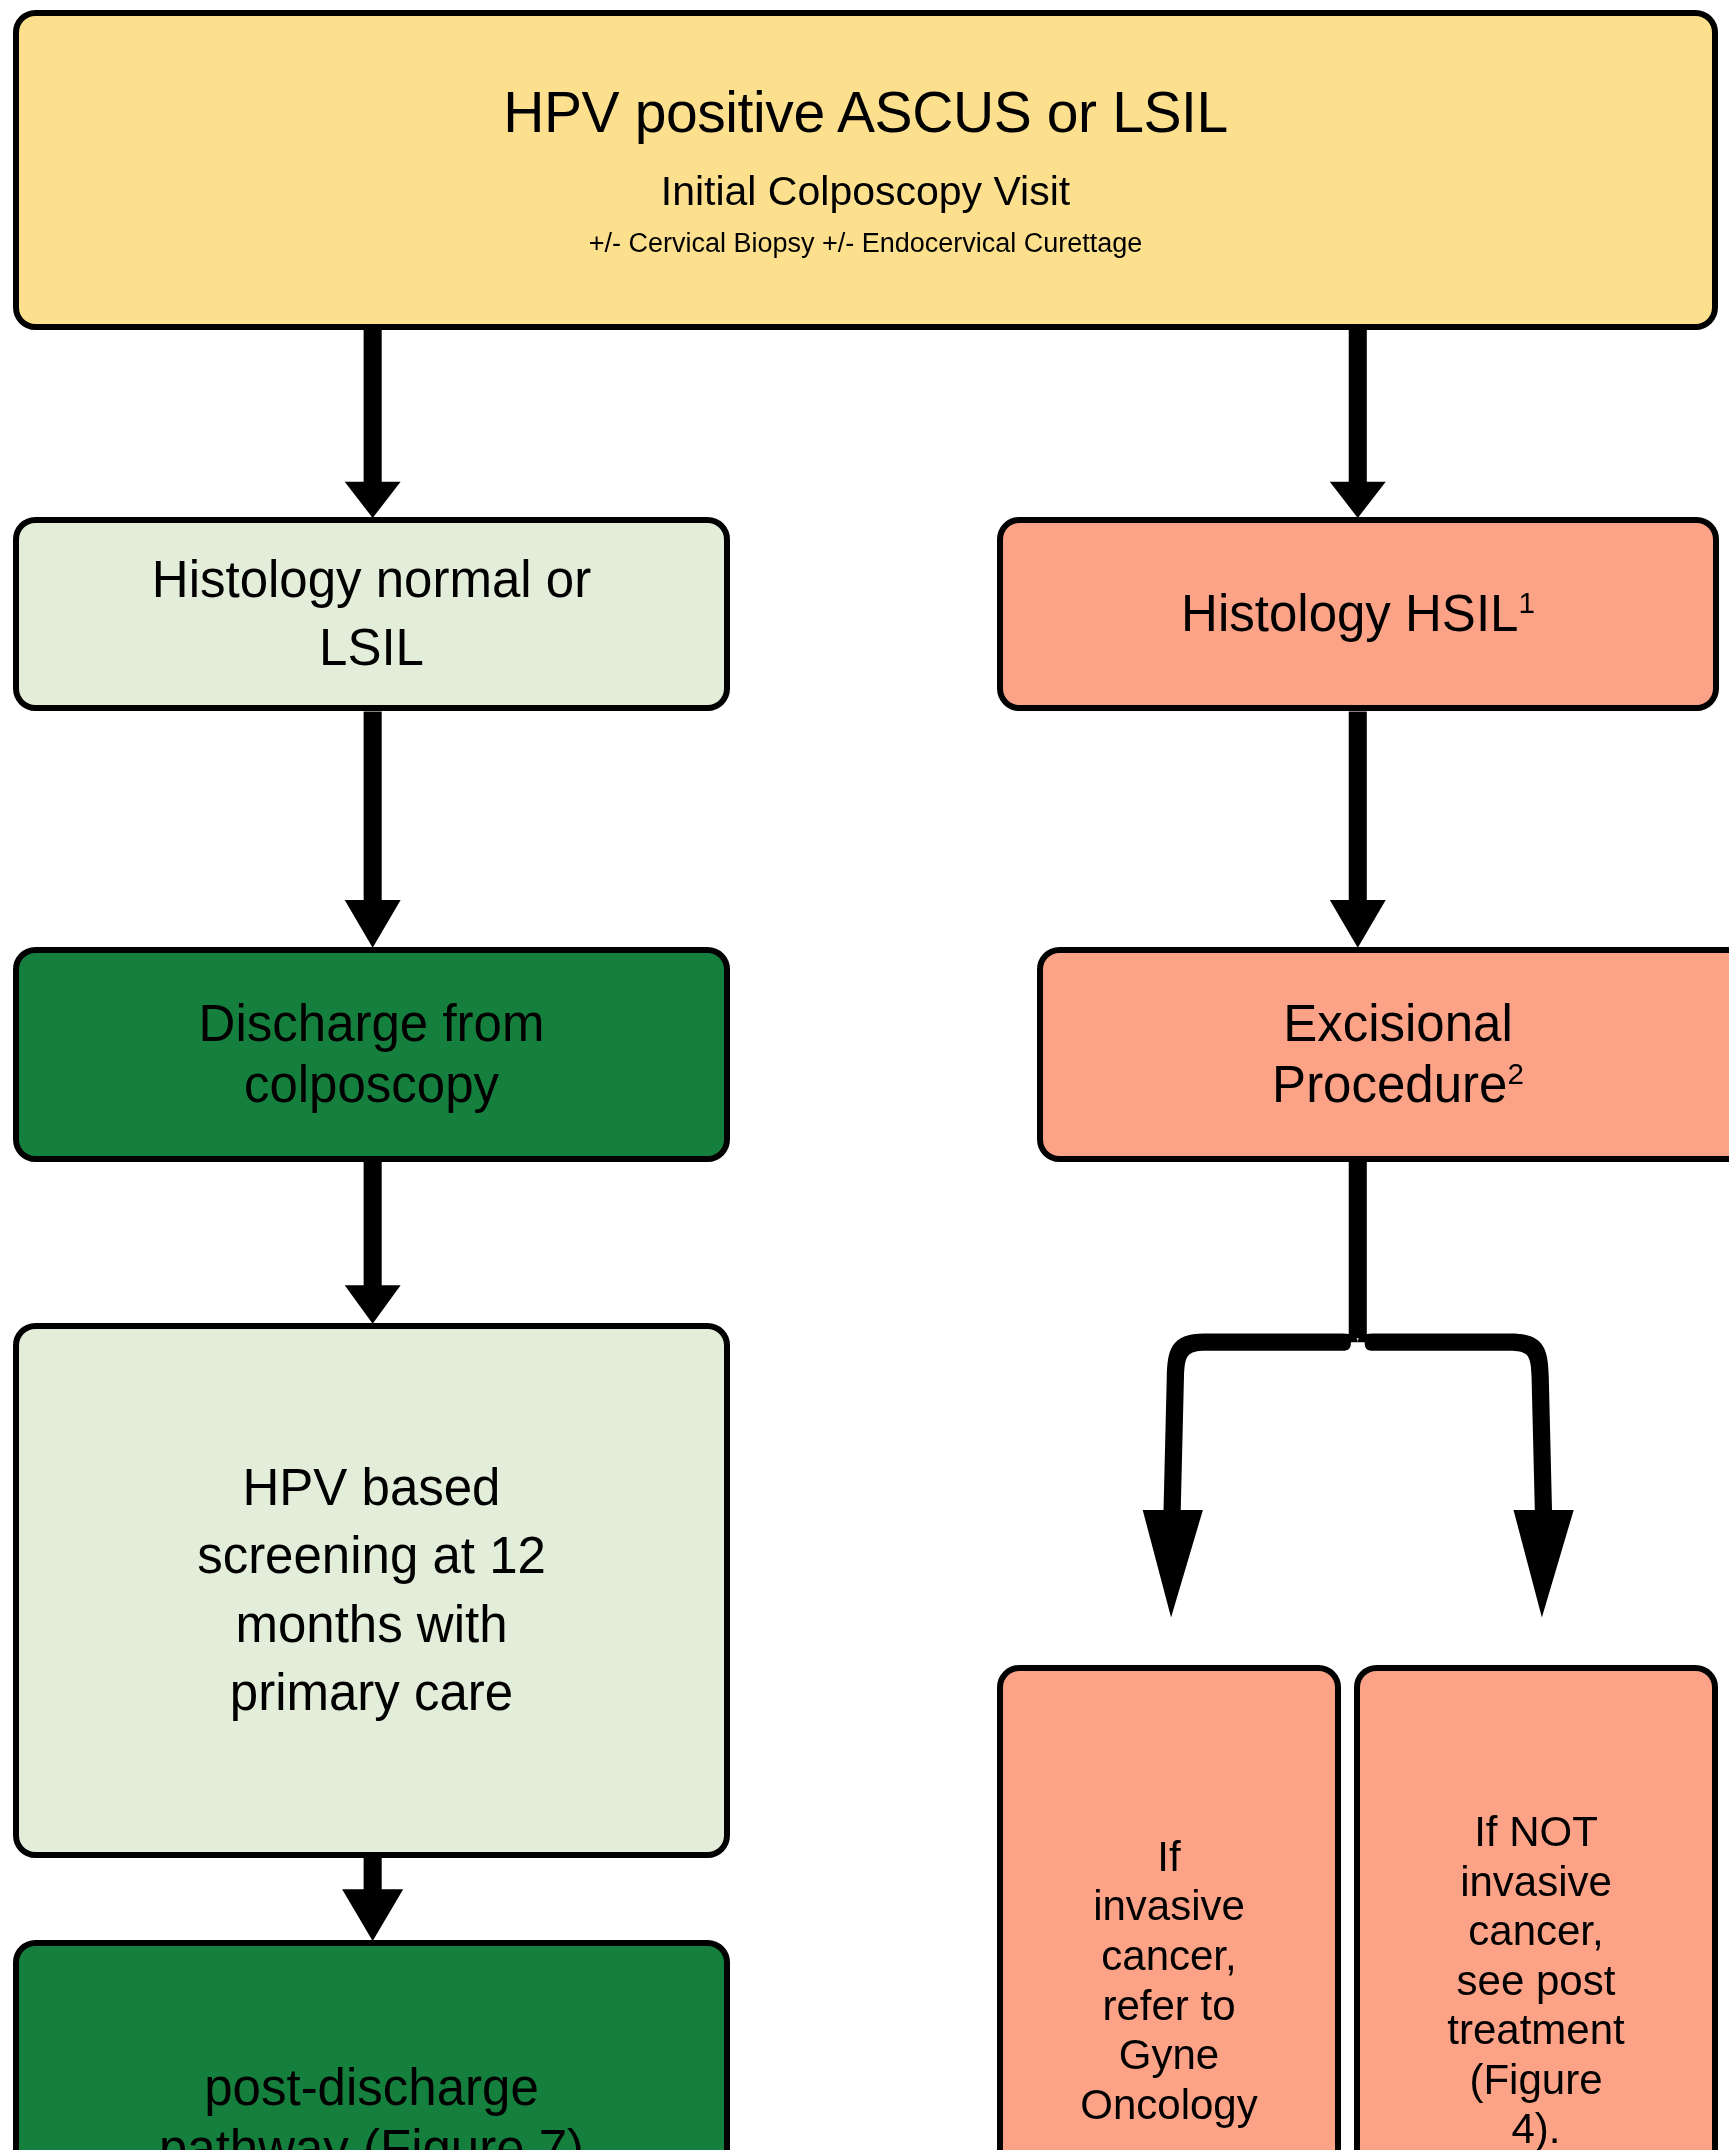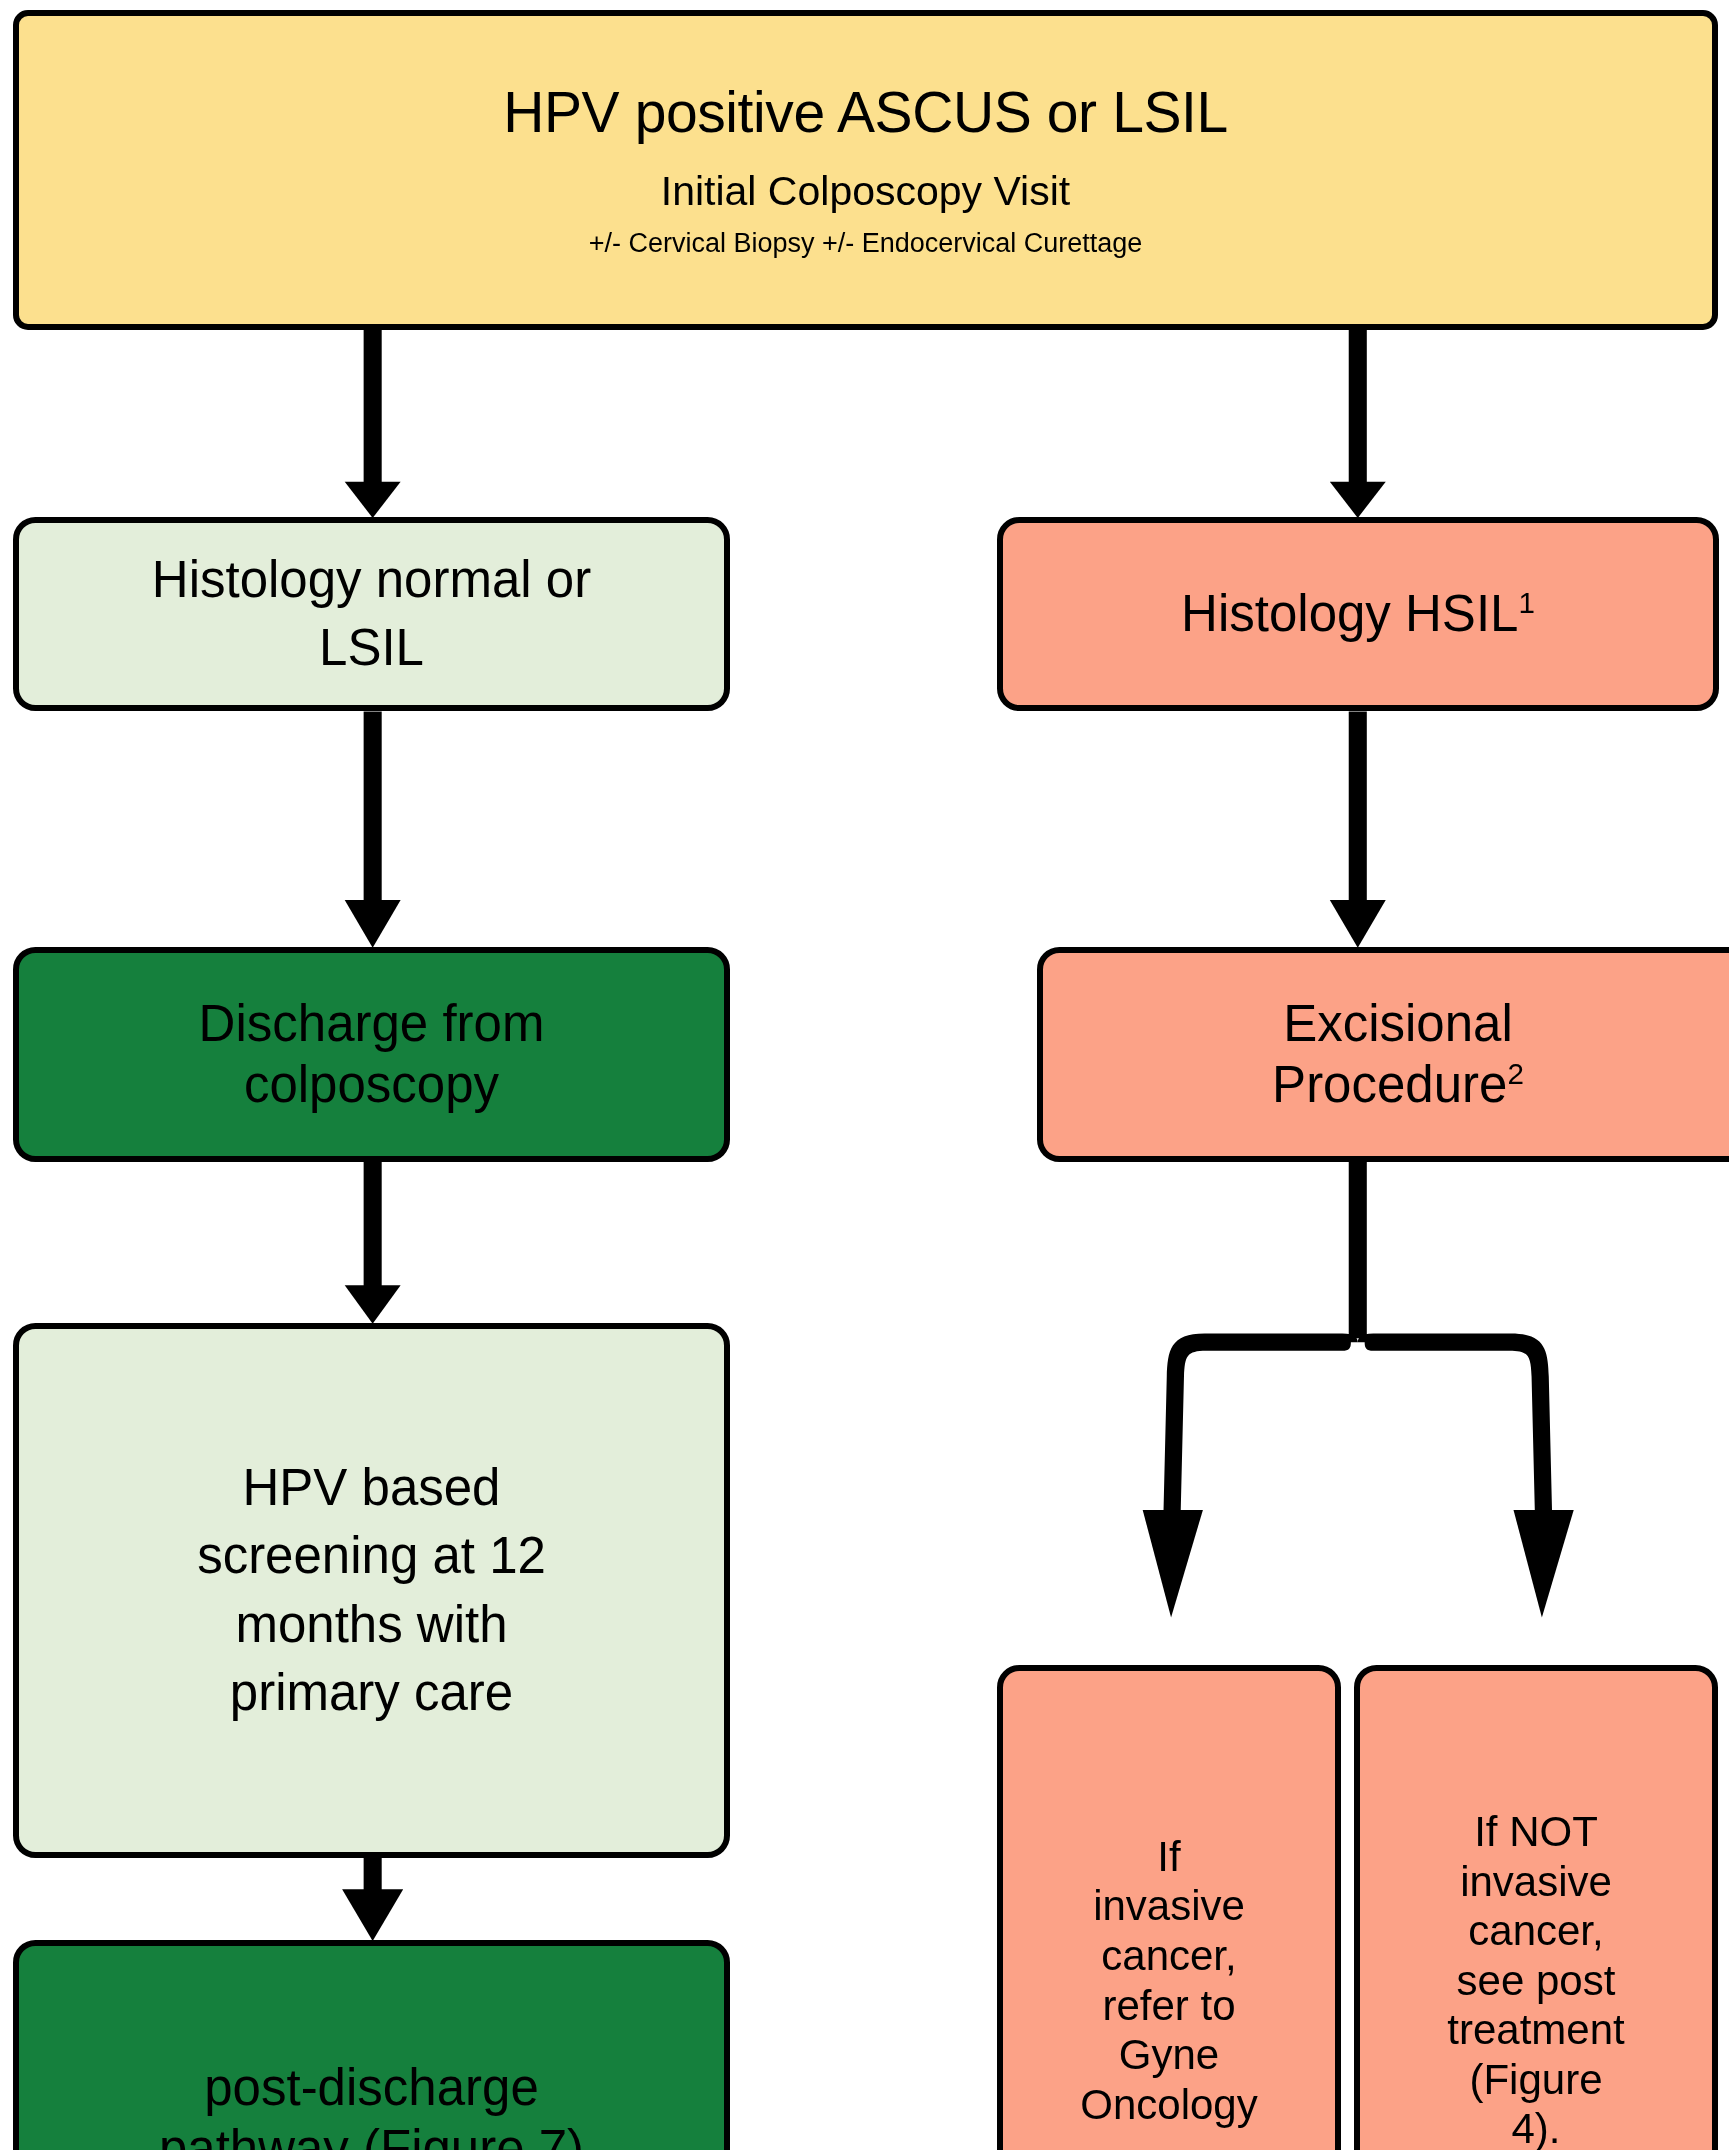--- a/index.html
+++ b/index.html
@@ -41,21 +41,21 @@
     overflow: hidden;
   }
   .fill-yellow  { background: #FCE08E; }
   .fill-lgreen  { background: #E3EEDA; gap: 8px; }
   .fill-mgreen  { background: #15803d; }
   .fill-salmon  { background: #FCA287; }
 
   .node .line { display: block; width: 100%; }
 
   
-  #node-top { left: 13px;  top: 9.5px;   width: 1705px; height: 320px; border-radius: 15px; }
+  #node-top { left: 13px;  top: 9.5px;   width: 1705px; height: 320px; }
   #node-top .title    { font-size: 57px; font-weight: 400; margin-bottom: 20px; letter-spacing: -0.4px;}
   #node-top .sub      { font-size: 41px;  font-weight: 400; margin-bottom: 13px;}
   #node-top .sub2     { font-size: 27px;  font-weight: 400; }
 
   
   #node-hist-normal  { left: 13px;  top: 517px; width: 717px; height: 194px; font-size: 51px; }
   #node-discharge    { left: 13px;  top: 947px; width: 717px; height: 215px; font-size: 51px; }
   #node-hpv-screen   { left: 13px;  top: 1323px; width: 717px; height: 535px; font-size: 51px; }
   #node-postdis      { left: 13px;  top: 1940px; width: 717px; height: 357px; font-size: 51px; }
 

